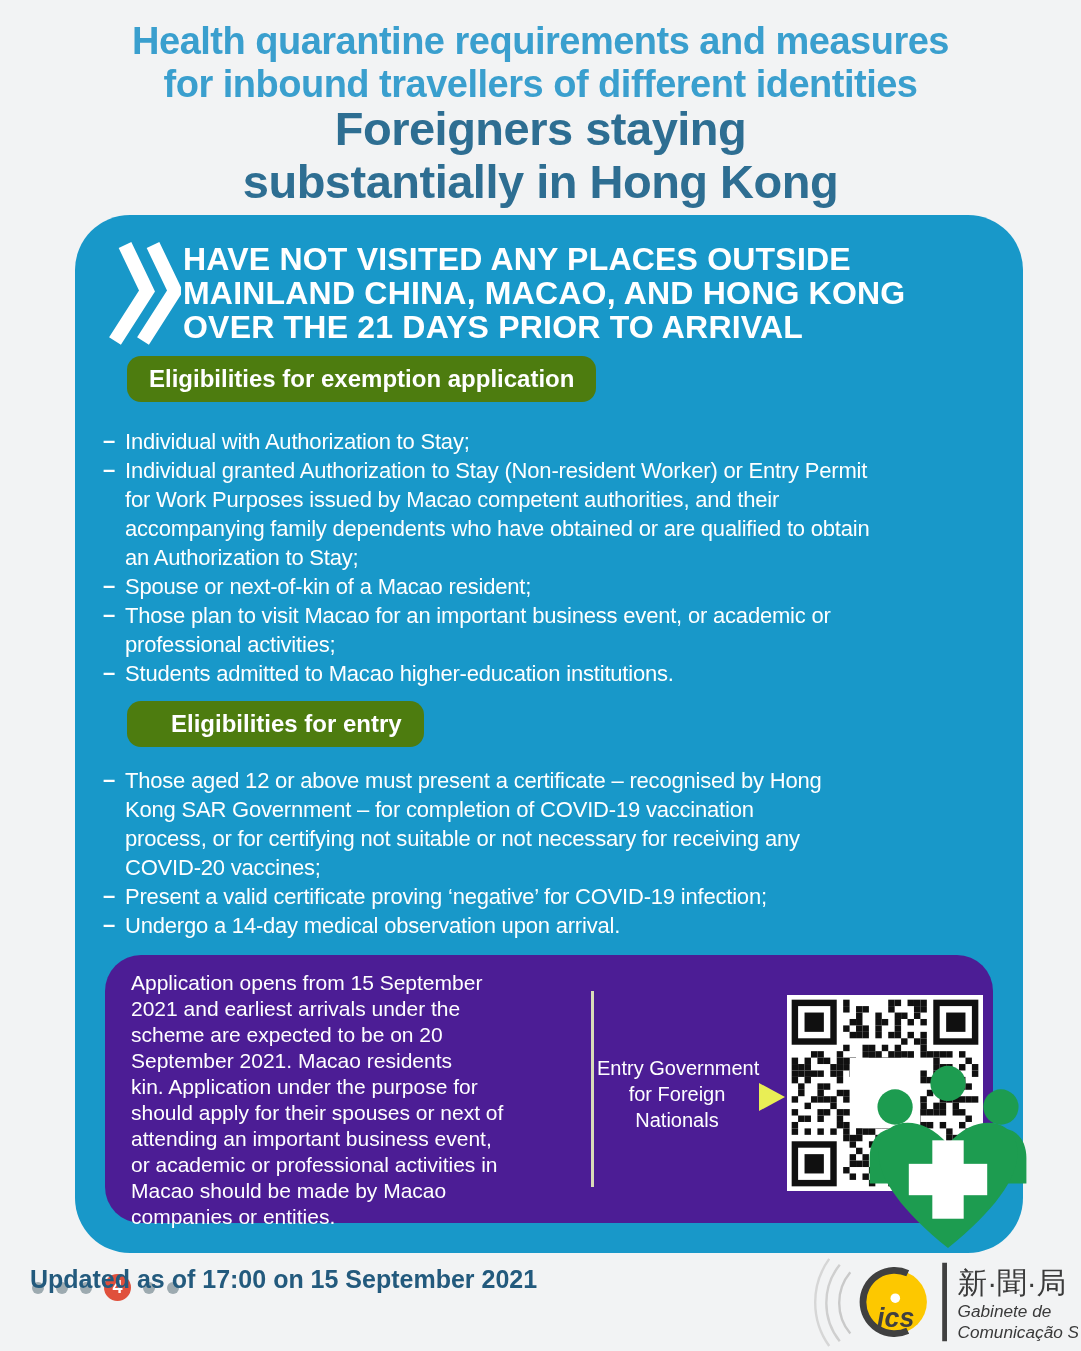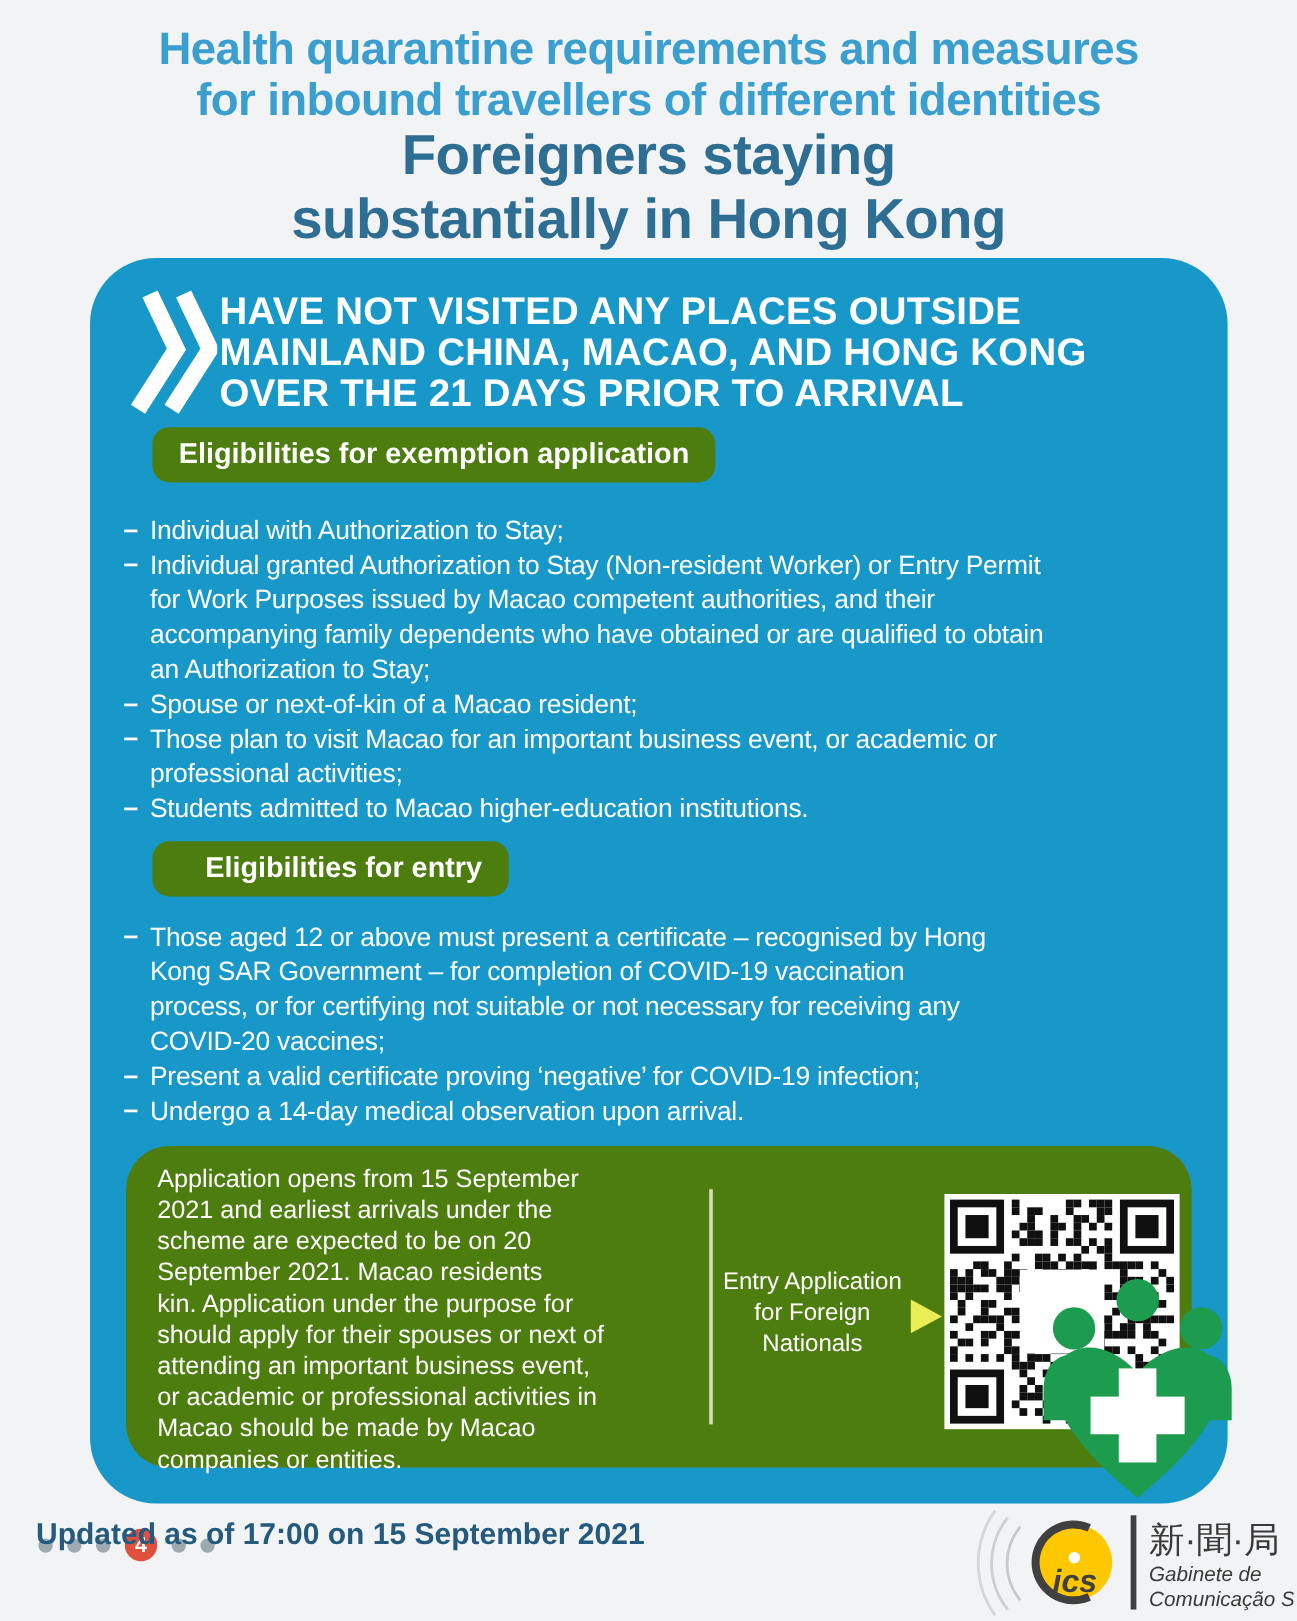--- a/index.html
+++ b/index.html
@@ -25,21 +25,21 @@
   .list{position:absolute;left:22px;width:912px;color:#fff;font-size:22px;line-height:29px;
         letter-spacing:-0.2px;}
   .list1{top:212px;}
   .list2{top:551px;}
   .li{position:relative;padding-left:28px;}
   .dash{position:absolute;left:6px;top:-1px;font-weight:bold;}
   .ln{display:block;white-space:nowrap;}
 
   
   .inner-box{position:absolute;left:30px;top:740px;width:888px;height:268px;
-        background:#4d7c0f;border-radius:36px;}
+        background:#4c1d95;border-radius:36px;}
   .note{position:absolute;left:26px;top:15px;color:#fff;font-size:21px;line-height:26px;}
   .divider{position:absolute;left:486px;top:36px;width:3px;height:196px;background:#d9dcb8;}
   .qr-label{position:absolute;left:492px;top:100px;width:160px;text-align:center;color:#fff;
         font-size:20px;line-height:26px;}
   .arrow-right{position:absolute;left:654px;top:128px;width:0;height:0;
         border-left:26px solid #e9ee55;border-top:14px solid transparent;
         border-bottom:14px solid transparent;}
   .qr-wrap{position:absolute;left:682px;top:40px;width:196px;height:196px;background:#fff;}
   .qr-wrap svg{position:absolute;left:0;top:0;width:196px;height:196px;}
   .qr-logo{position:absolute;left:63px;top:63px;width:70px;height:70px;background:#fff;}
@@ -136,21 +136,21 @@
         <span class="ln">September 2021. Macao residents</span>
         <span class="ln">kin. Application under the purpose for</span>
         <span class="ln">should apply for their spouses or next of</span>
         <span class="ln">attending an important business event,</span>
         <span class="ln">or academic or professional activities in</span>
         <span class="ln">Macao should be made by Macao</span>
         <span class="ln">companies or entities.</span>
       </div>
       <div class="divider"></div>
       <div class="qr-label">
-        <span class="ln">Entry Application</span>
+        <span class="ln">Entry Government</span>
         <span class="ln">for Foreign</span>
         <span class="ln">Nationals</span>
       </div>
       <div class="arrow-right"></div>
       <div class="qr-wrap">
         <svg id="qr-svg" viewBox="0 0 210 210">
             <rect x="60.172413793103445" y="5" width="6.896551724137931" height="6.896551724137931" fill="#101010"></rect>
             <rect x="108.44827586206895" y="5" width="6.896551724137931" height="6.896551724137931" fill="#101010"></rect>
             <rect x="115.34482758620689" y="5" width="6.896551724137931" height="6.896551724137931" fill="#101010"></rect>
             <rect x="129.13793103448273" y="5" width="6.896551724137931" height="6.896551724137931" fill="#101010"></rect>

